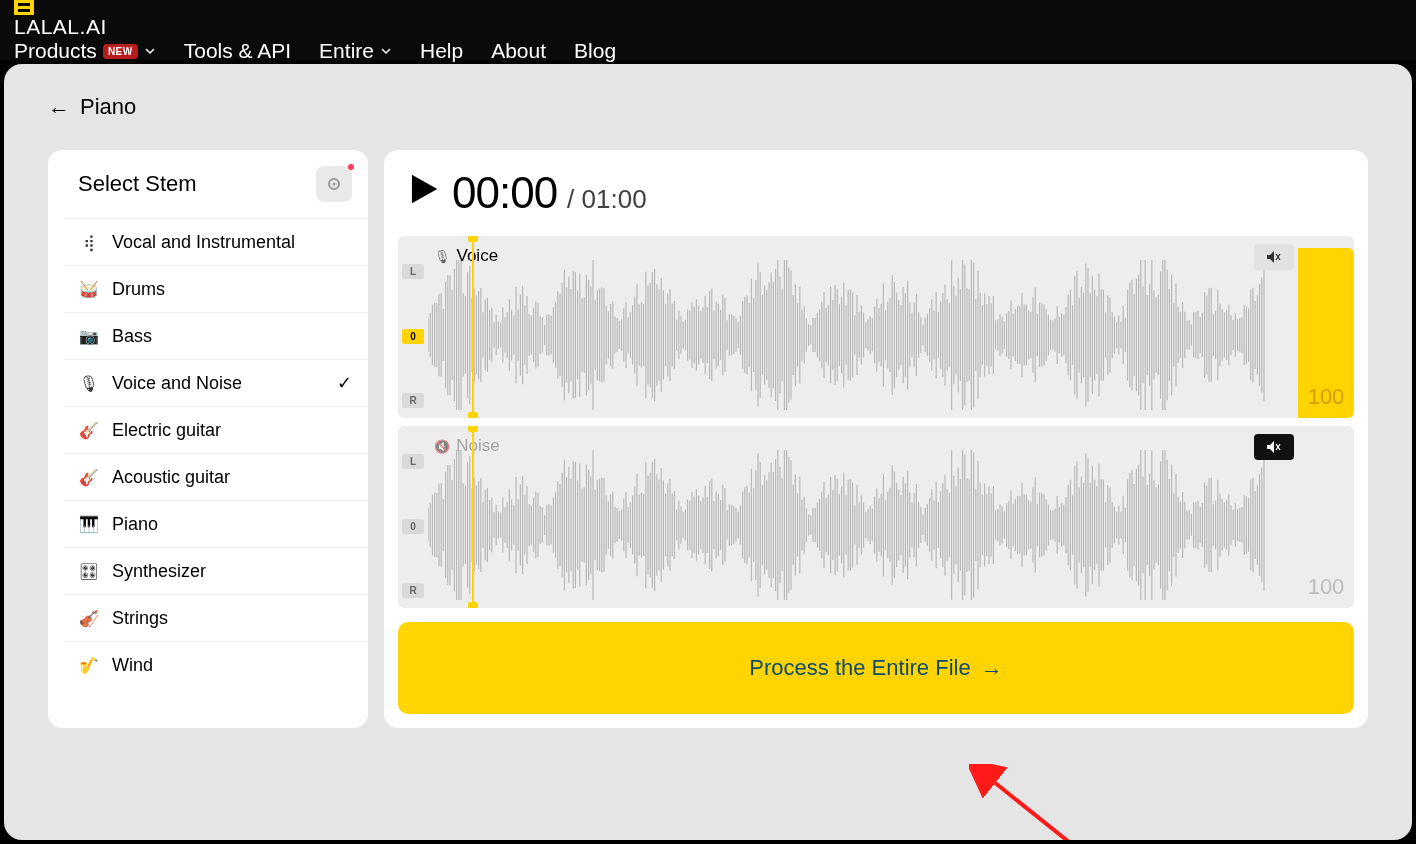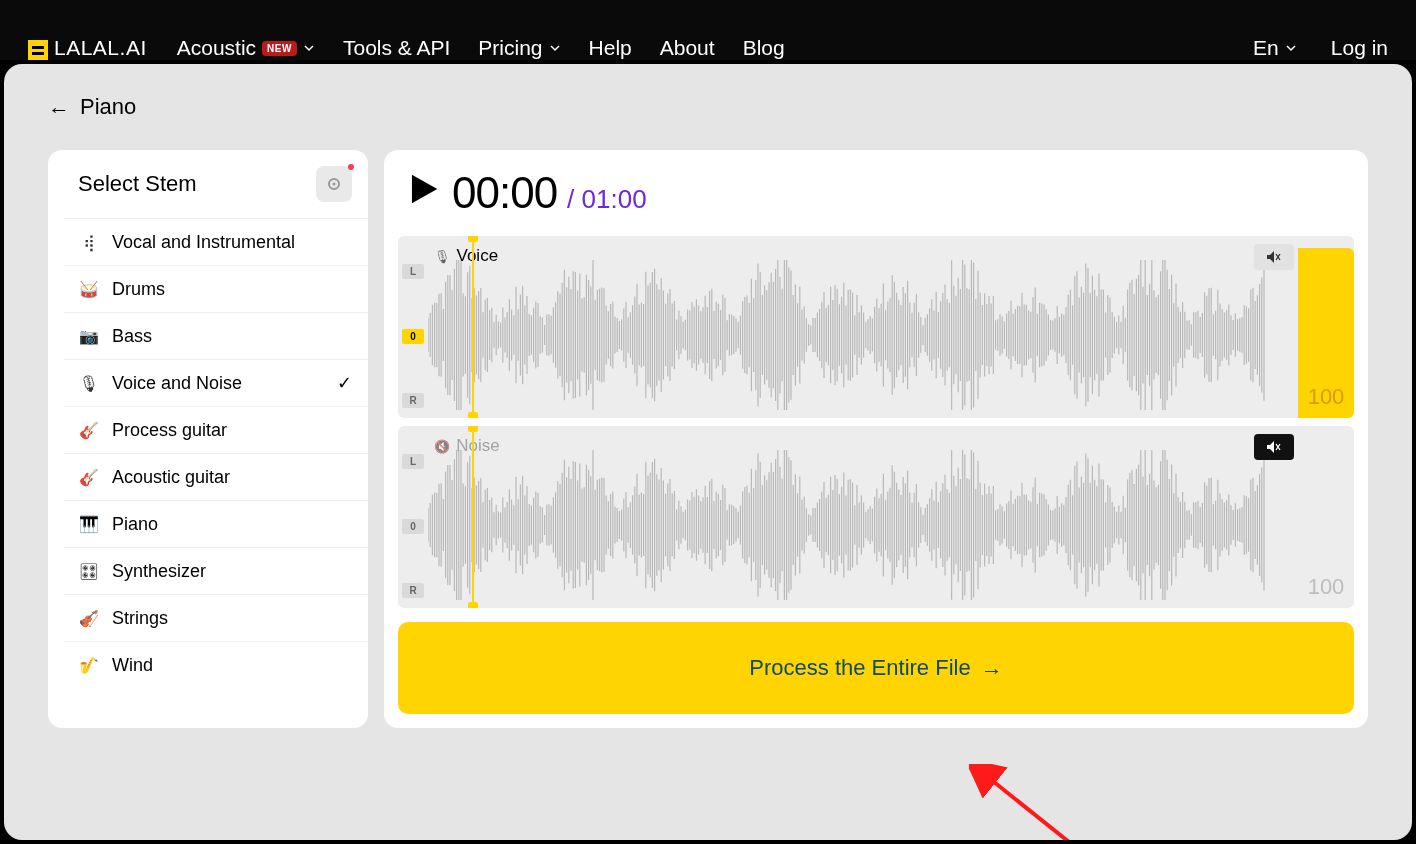--- a/index.html
+++ b/index.html
@@ -1,19 +1,19 @@
 <!DOCTYPE html>
 <html><head>
 <meta charset="utf-8">
 <style>
 * { margin: 0; padding: 0; box-sizing: border-box; }
 body { font-family: -apple-system, BlinkMacSystemFont, "Segoe UI", Helvetica, Arial, sans-serif; background: #000; width: 1416px; height: 844px; overflow: hidden; }
 
 
-.header { height: 60px; background: #0a0a0a; display: flex; align-items: flex-end; padding: 0 28px; color: #fff; font-size: 21px; }
+.header { height: 60px; background: #0a0a0a; display: flex; align-items: flex-start; padding: 0 14px; color: #fff; font-size: 21px; flex-direction: column; }
 .logo-box { width: 20px; height: 20px; background: #ffd400; margin-right: 6px; display: flex; flex-direction: column; justify-content: center; align-items: center; gap: 3px; padding: 3px; }
 .logo-box div { width: 12px; height: 3px; background: #000; }
 .logo-text { font-weight: 400; letter-spacing: 0.5px; margin-right: 30px; }
 .nav { display: flex; gap: 28px; align-items: center; }
 .nav-item { display: flex; align-items: center; gap: 6px; cursor: pointer; }
 .new-badge { background: #b91c1c; color: #fff; font-size: 10px; font-weight: 700; padding: 2px 5px; border-radius: 4px; letter-spacing: 0.5px; }
 .chevron { width: 12px; height: 12px; }
 .header-right { margin-left: auto; display: flex; gap: 34px; align-items: center; }
 
 
@@ -32,21 +32,21 @@
 .settings-btn .dot { position: absolute; top: -2px; right: -2px; width: 6px; height: 6px; background: #ff3b5c; border-radius: 50%; }
 .stem-item { display: flex; align-items: center; gap: 12px; padding: 12px 16px 12px 14px; border-top: 1px solid #eee; font-size: 18px; cursor: pointer; }
 .stem-item .icon { width: 22px; height: 22px; display: flex; align-items: center; justify-content: center; font-size: 16px; color: #333; }
 .stem-item.selected .check { margin-left: auto; font-size: 18px; }
 
 
 .player { flex: 1; background: #fff; border-radius: 14px; padding: 14px 14px 14px 14px; display: flex; flex-direction: column; gap: 8px; }
 .controls { display: flex; align-items: baseline; gap: 10px; padding: 4px 6px 10px 6px; }
 .play-btn { cursor: pointer; }
 .time-current { font-size: 44px; font-weight: 400; color: #000; letter-spacing: -1px; }
-.time-total { font-size: 26px; color: #6d28d9; }
+.time-total { font-size: 26px; color: #404040; }
 
 .track { background: #ededed; border-radius: 6px; position: relative; height: 182px; display: flex; }
 .track-rails { width: 30px; display: flex; flex-direction: column; justify-content: space-between; padding: 28px 0 10px 0; }
 .rail-label { background: #d9d9d9; color: #666; font-size: 10px; font-weight: 600; text-align: center; padding: 2px 0; width: 22px; margin-left: 4px; border-radius: 2px; }
 .rail-label.center { background: #ffd400; color: #000; }
 .track-body { flex: 1; position: relative; overflow: hidden; }
 .track-label { position: absolute; top: 10px; left: 6px; display: flex; align-items: center; gap: 6px; font-size: 17px; color: #000; z-index: 3; }
 .track-label.muted { color: #a3a3a3; }
 .track-label .ticon { font-size: 13px; opacity: 0.6; }
 .waveform { position: absolute; top: 24px; left: 0; right: 0; bottom: 6px; }
@@ -71,31 +71,31 @@
 <body>
 
 <div class="header">
   <div class="logo-box">
       <div></div>
       <div></div>
     </div>
   <div class="logo-text">LALAL.AI</div>
   <div class="nav">
     <div class="nav-item">
-      <span>Acoustic</span>
+      <span>Products</span>
       <span class="new-badge">NEW</span>
       <svg class="chevron" viewBox="0 0 12 12">
           <path d="M2 4l4 4 4-4" stroke="#fff" stroke-width="1.5" fill="none"></path>
         </svg>
     </div>
     <div class="nav-item">
         <span>Tools &amp; API</span>
       </div>
     <div class="nav-item">
-      <span>Pricing</span>
+      <span>Entire</span>
       <svg class="chevron" viewBox="0 0 12 12">
           <path d="M2 4l4 4 4-4" stroke="#fff" stroke-width="1.5" fill="none"></path>
         </svg>
     </div>
     <div class="nav-item">
         <span>Help</span>
       </div>
     <div class="nav-item">
         <span>About</span>
       </div>
@@ -148,21 +148,21 @@
             <span class="icon">📷</span>
             <span>Bass</span>
           </div>
           <div class="stem-item selected">
             <span class="icon">🎙</span>
             <span>Voice and Noise</span>
             <span class="check">✓</span>
           </div>
           <div class="stem-item">
             <span class="icon">🎸</span>
-            <span>Process guitar</span>
+            <span>Electric guitar</span>
           </div>
           <div class="stem-item">
             <span class="icon">🎸</span>
             <span>Acoustic guitar</span>
           </div>
           <div class="stem-item">
             <span class="icon">🎹</span>
             <span>Piano</span>
           </div>
           <div class="stem-item">

